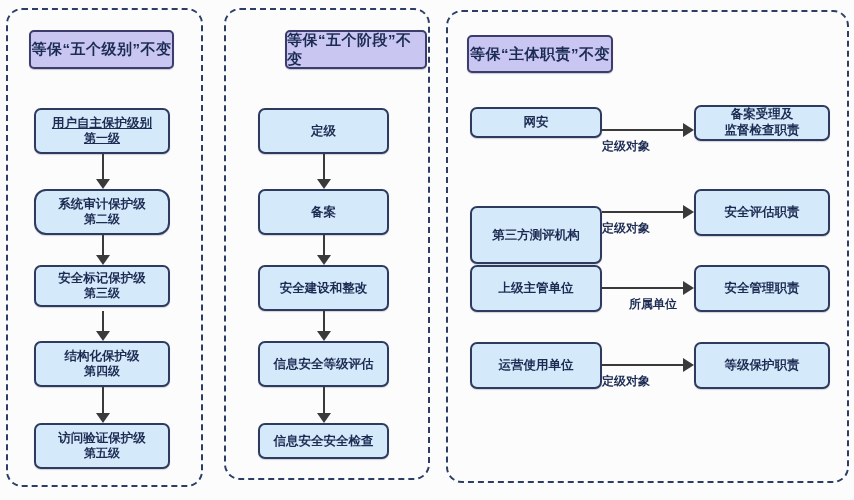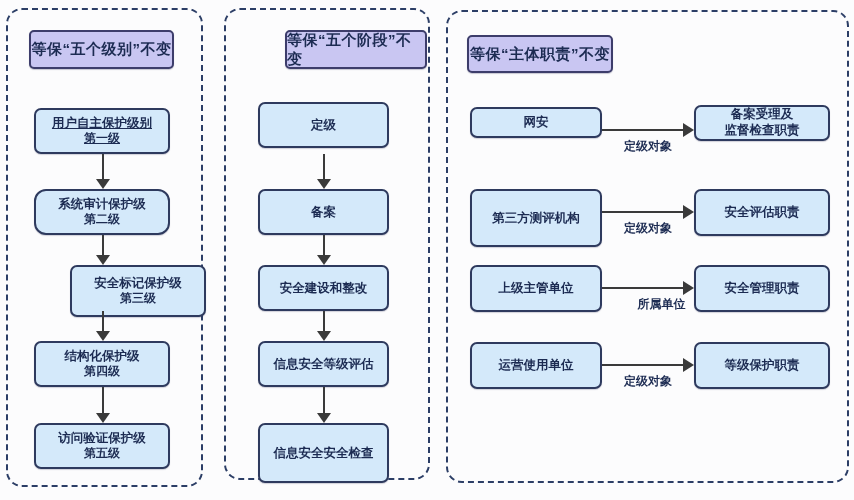--- a/index.html
+++ b/index.html
@@ -62,21 +62,21 @@
     height: 2px; background: var(--arrow);
   }
   .arrow-h::after {
     content: ""; position: absolute; right: 0; top: 1px;
     border: 7px solid transparent; border-right: none;
     border-left: 11px solid var(--arrow);
   }
   .alabel {
     position: absolute;
     font-weight: bold; font-size: 12px; color: var(--text);
-    text-align: center;
+    text-align: left;
   }
 </style>
 </head>
 <body>
 
 <div class="stage">
 
   <div class="panel" style="left:6px; top:8px; width:197px; height:479px;">
     <div class="hdr" style="left:21px; top:20px; width:145px; height:39px;">等保“五个级别”不变</div>
 
@@ -85,80 +85,80 @@
       <span class="sub">第一级</span>
     </div>
     <div class="arrow-v" style="left:88px; top:144px; height:35px;"></div>
 
     <div class="box" style="left:26px; top:179px; width:136px; height:46px;border-radius:12px;">
       <span>系统审计保护级</span>
       <span class="sub">第二级</span>
     </div>
     <div class="arrow-v" style="left:88px; top:225px; height:30px;"></div>
 
-    <div class="box" style="left:26px; top:255px; width:136px; height:52px;margin-left:36px;">
+    <div class="box" style="left:26px; top:255px; width:136px; height:42px;">
       <span>安全标记保护级</span>
       <span class="sub">第三级</span>
     </div>
     <div class="arrow-v" style="left:88px; top:301px; height:30px;"></div>
 
     <div class="box" style="left:26px; top:331px; width:136px; height:46px;">
       <span>结构化保护级</span>
       <span class="sub">第四级</span>
     </div>
     <div class="arrow-v" style="left:88px; top:377px; height:36px;"></div>
 
     <div class="box" style="left:26px; top:413px; width:136px; height:46px;">
       <span>访问验证保护级</span>
       <span class="sub">第五级</span>
     </div>
   </div>
 
   <div class="panel" style="left:224px; top:8px; width:206px; height:472px;">
     <div class="hdr" style="left:39px; top:20px; width:142px; height:39px;margin-left:20px;">等保“五个阶段”不变</div>
 
-    <div class="box" style="left:32px; top:92px; width:131px; height:46px;">
+    <div class="box" style="left:32px; top:98px; width:131px; height:46px;">
       <span>定级</span>
     </div>
     <div class="arrow-v" style="left:91px; top:144px; height:35px;"></div>
 
     <div class="box" style="left:32px; top:179px; width:131px; height:46px;">
       <span>备案</span>
     </div>
     <div class="arrow-v" style="left:91px; top:225px; height:30px;"></div>
 
     <div class="box" style="left:32px; top:255px; width:131px; height:46px;">
       <span>安全建设和整改</span>
     </div>
     <div class="arrow-v" style="left:91px; top:301px; height:30px;"></div>
 
     <div class="box" style="left:32px; top:331px; width:131px; height:46px;">
       <span>信息安全等级评估</span>
     </div>
     <div class="arrow-v" style="left:91px; top:377px; height:36px;"></div>
 
-    <div class="box" style="left:32px; top:413px; width:131px; height:60px;">
+    <div class="box" style="left:32px; top:413px; width:131px; height:36px;">
       <span>信息安全安全检查</span>
     </div>
   </div>
 
   <div class="panel" style="left:446px; top:10px; width:403px; height:473px;">
     <div class="hdr" style="left:19px; top:23px; width:146px; height:38px;">等保“主体职责”不变</div>
 
     <div class="box" style="left:22px; top:95px; width:132px; height:31px;">
       <span>网安</span>
     </div>
     <div class="arrow-h" style="left:154px; top:110px; width:92px;"></div>
     <div class="alabel" style="left:154px; top:126px; width:92px;">定级对象</div>
     <div class="box" style="left:246px; top:93px; width:136px; height:36px;font-family:Liberation Mono, monospace;">
       <span>备案受理及</span>
       <span>监督检查职责</span>
     </div>
 
-    <div class="box" style="left:22px; top:177px; width:132px; height:58px;">
+    <div class="box" style="left:22px; top:194px; width:132px; height:58px;">
       <span>第三方测评机构</span>
     </div>
     <div class="arrow-h" style="left:154px; top:192px; width:92px;"></div>
     <div class="alabel" style="left:154px; top:208px; width:92px;">定级对象</div>
     <div class="box" style="left:246px; top:177px; width:136px; height:47px;">
       <span>安全评估职责</span>
     </div>
 
     <div class="box" style="left:22px; top:253px; width:132px; height:47px;">
       <span>上级主管单位</span>

